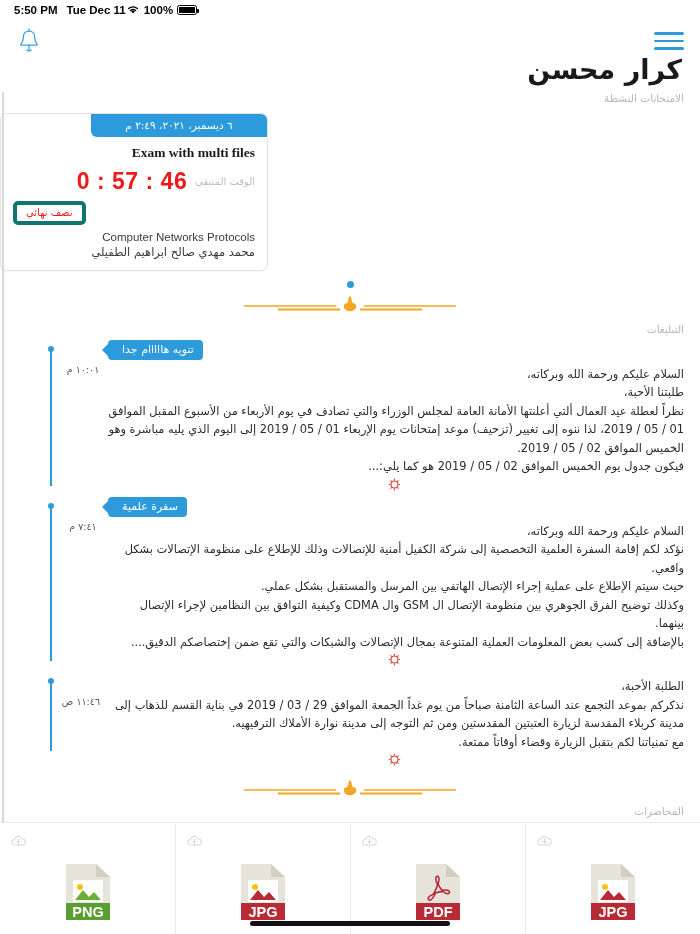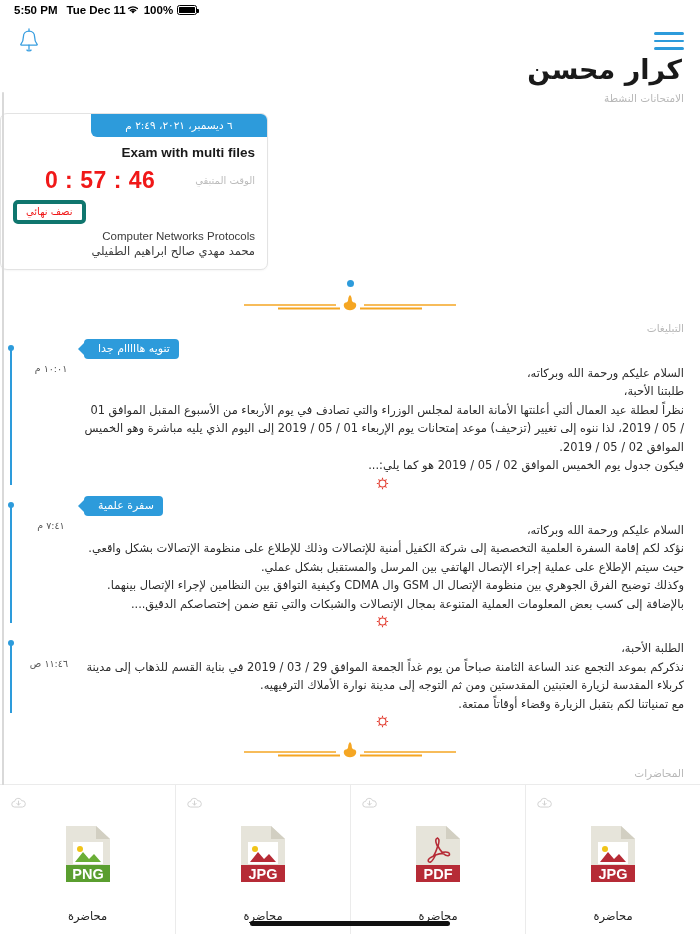--- a/index.html
+++ b/index.html
@@ -143,21 +143,21 @@
     text-align: center;
     width: 176px;
     border-bottom-left-radius: 6px;
     margin-right: 0;
   }
   .exam-body {
     padding: 8px 12px 11px 12px;
     text-align: right;
   }
   .exam-title {
-    font-family: Liberation Sans, sans-serif;
+    font-family: Liberation Serif, serif;
     font-size: 13.5px;
     font-weight: bold;
     color: #1a1a1a;
     direction: ltr;
     text-align: right;
     margin-bottom: 7px;
   }
   .timer-row {
     display: flex;
     align-items: center;
@@ -172,21 +172,21 @@
     white-space: nowrap;
   }
   .timer-value {
     font-family: "Liberation Sans", sans-serif;
     font-size: 23px;
     font-weight: bold;
     color: #f01818;
     direction: ltr;
     letter-spacing: 0.5px;
     flex: 1;
-    text-align: center;
+    text-align: right;
   }
   .exam-badge-row { text-align: left; margin-bottom: 6px; }
   .exam-badge {
     display: inline-block;
     border: 4px solid #0f766e;
     color: #f01818;
     border-radius: 5px;
     font-size: 10px;
     padding: 2px 9px 3px 9px;
   }
@@ -230,22 +230,23 @@
   .notif-section { padding-top: 2px; }
   .notif-list {
     position: relative;
     padding: 0 16px 0 0;
   }
   .notif-item {
     position: relative;
     display: grid;
     grid-template-columns: 1fr 34px 22px;
     align-items: start;
-    column-gap: 12px;
+    column-gap: 4px;
     padding-bottom: 6px;
+    margin-left: 40px;
   }
   .notif-main { min-width: 0; padding-left: 4px; }
   .notif-tag-row { display: flex; justify-content: flex-end; }
   .notif-tag {
     position: relative;
     background: #2d9bdb;
     color: #fff;
     font-size: 11px;
     padding: 3px 9px 4px 14px;
     border-radius: 4px 4px 4px 4px;

